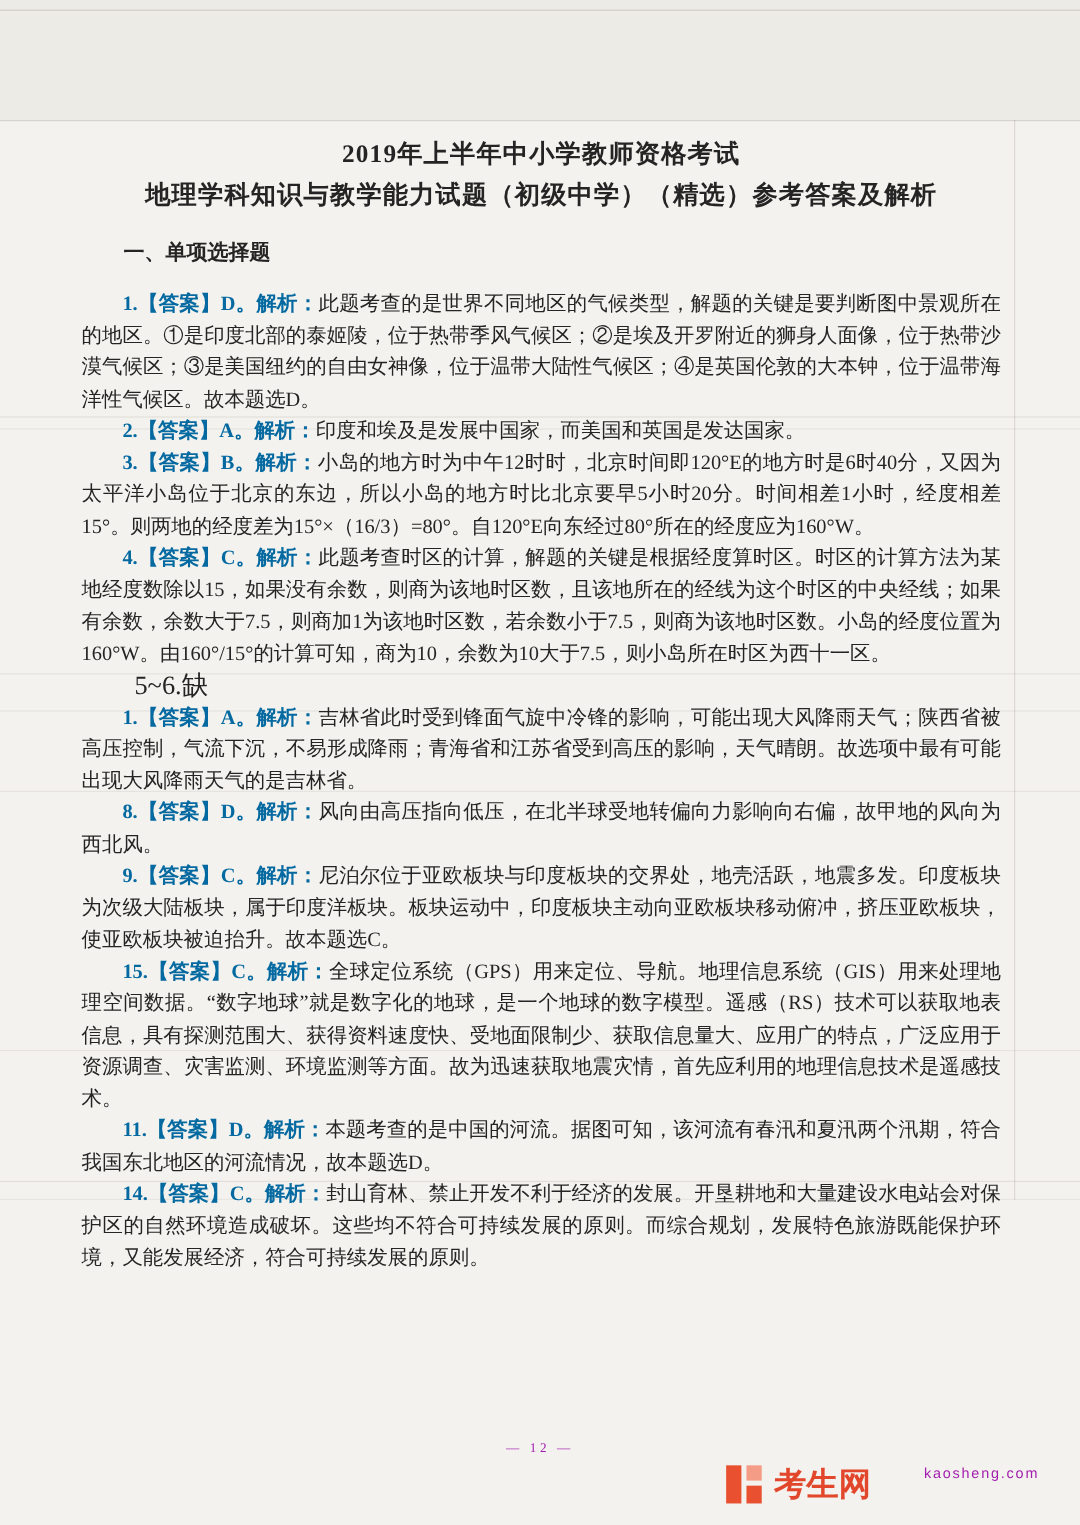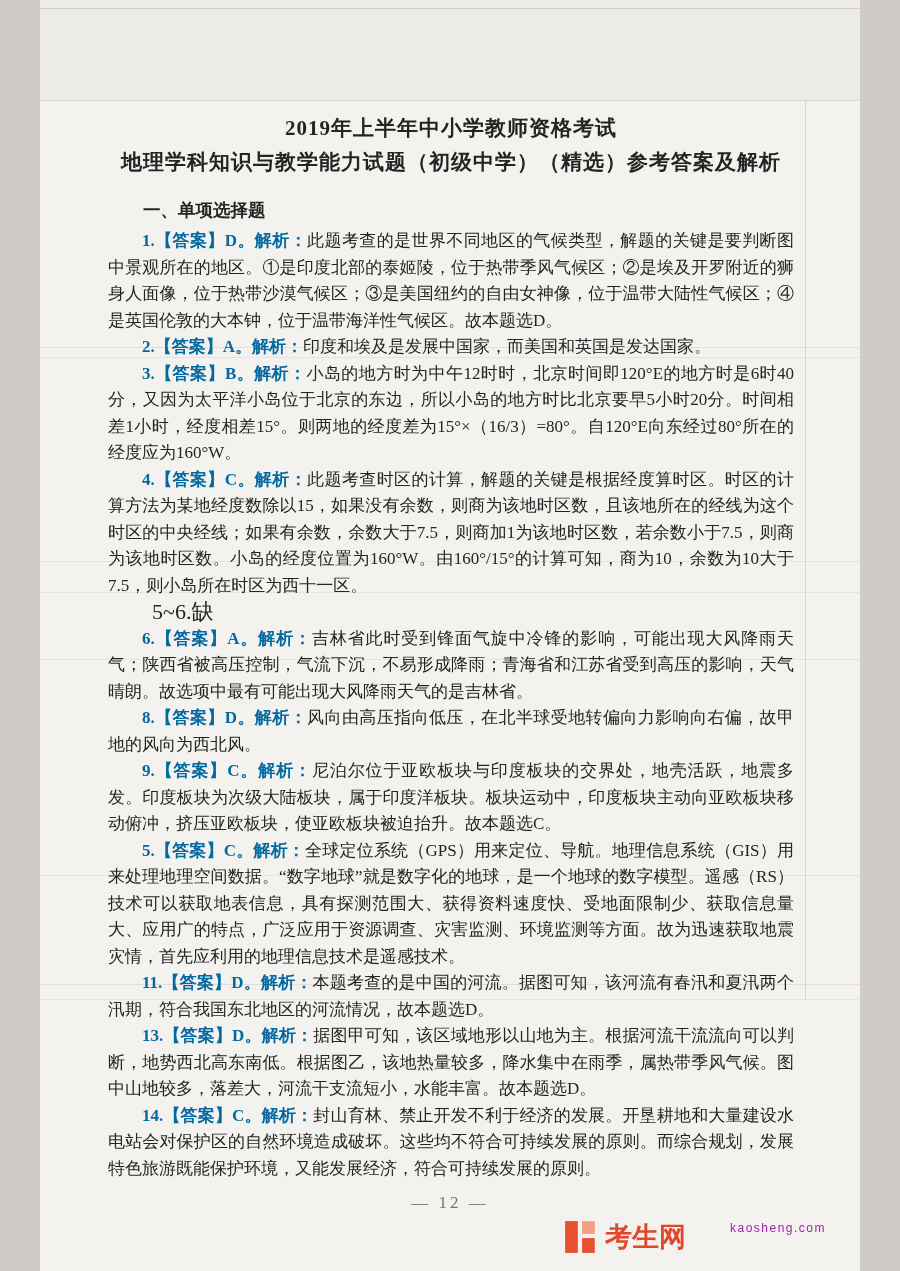--- a/index.html
+++ b/index.html
@@ -1,36 +1,36 @@
 <!DOCTYPE html>
 <html><head>
 <meta charset="utf-8">
 <style>
   html,body{margin:0;padding:0;background:#cfccc7;}
   .page{
     position:relative;
-    width:820px;height:1271px;
+    width:900px;height:1271px;
     margin:0 auto;
     background:#f4f2ee;
     font-family:"Liberation Serif","DejaVu Serif",serif;
     color:#242424;
     overflow:hidden;
   }
   .scan-top{position:absolute;top:0;left:0;width:100%;height:100px;background:#edebe6;}
   .hline{position:absolute;left:0;width:100%;height:1px;background:rgba(110,105,98,.22);}
   .vline{position:absolute;width:1px;background:rgba(110,105,98,.18);}
   .content{position:absolute;left:68px;right:66px;top:104px;}
   .title{font-size:21px;font-weight:bold;text-align:center;margin:10px 0 6px;letter-spacing:1px;}
   .title.second{margin:2px 0 22px;}
-  .section-heading{font-size:17.5px;font-weight:bold;margin:14px 0 6px;text-indent:2em;}
+  .section-heading{font-size:17.5px;font-weight:bold;margin:14px 0 18px;text-indent:2em;}
   p.item{font-size:17px;line-height:26.5px;text-align:justify;text-indent:2em;margin:0;}
   p.item .prefix{font-weight:bold;color:#0369a1;}
   p.note{font-size:22px;line-height:26.5px;text-indent:2em;margin:0;}
   .faded{opacity:.5;filter:blur(.6px);color:#4a4a4a;}
-  .page-number{position:absolute;bottom:58px;left:0;width:100%;text-align:center;font-size:17px;letter-spacing:3px;color:#737373;}
+  .page-number{position:absolute;bottom:58px;left:0;width:100%;text-align:center;font-size:11px;letter-spacing:3px;color:#a21caf;}
   .logo{position:absolute;right:34px;bottom:16px;display:flex;flex-direction:row;align-items:flex-start;}
   .logo-row{display:flex;align-items:center;gap:6px;}
   .logo-brand{font-size:27px;font-weight:bold;color:#e2472c;font-family:"Liberation Sans","DejaVu Sans",sans-serif;}
   .logo-domain{font-size:12px;color:#a21caf;letter-spacing:1.5px;margin-top:2px;margin-left:44px;font-family:"Liberation Sans","DejaVu Sans",sans-serif;}
 </style>
 </head>
 <body>
 
 <div class="page">
 
@@ -53,26 +53,25 @@
 
     <div class="section-heading">一、单项选择题</div>
 
     <p class="item"><span class="prefix">1.【答案】D。解析：</span><span>此题考查的是世界不同地区的气候类型，解题的关键是要判断图中景观所在的地区。①是印度北部的泰姬陵，位于热带季风气候区；②是埃及开罗附近的狮身人面像，位于热带沙漠气候区；③是美国纽约的自由女神像，位于温带大陆性气候区；④是英国伦敦的大本钟，位于温带海洋性气候区。故本题选D。</span><span class="faded"></span></p>
     <p class="item"><span class="prefix">2.【答案】A。解析：</span><span>印度和埃及是发展中国家，而美国和英国是发达国家。</span><span class="faded"></span></p>
     <p class="item"><span class="prefix">3.【答案】B。解析：</span><span>小岛的地方时为中午12时时，北京时间即120°E的地方时是6时40分，又因为太平洋小岛位于北京的东边，所以小岛的地方时比北京要早5小时20分。时间相差1小时，经度相差15°。则两地的经度差为15°×（16/3）=80°。自120°E向东经过80°所在的经度应为160°W。</span><span class="faded"></span></p>
     <p class="item"><span class="prefix">4.【答案】C。解析：</span><span>此题考查时区的计算，解题的关键是根据经度算时区。时区的计算方法为某地经度数除以15，如果没有余数，则商为该地时区数，且该地所在的经线为这个时区的中央经线；如果有余数，余数大于7.5，则商加1为该地时区数，若余数小于7.5，则商为该地时区数。小岛的经度位置为160°W。由160°/15°的计算可知，商为10，余数为10大于7.5，则小岛所在时区为西十一区。</span><span class="faded"></span></p>
 
     <p class="note">5~6.缺</p>
 
-    <p class="item"><span class="prefix">6.【答案】A。解析：</span><span>吉林省此时受到锋面气旋中冷锋的影响，可能出现大风降雨天气；陕西省被高压控制，气流下沉，不易形成降雨；青海省和江苏省受到高压的影响，天气晴朗。故选项中最有可能出现大风降雨天气的是吉林省。</span><span class="faded"></span></p>
+    <p class="item"><span class="prefix">1.【答案】A。解析：</span><span>吉林省此时受到锋面气旋中冷锋的影响，可能出现大风降雨天气；陕西省被高压控制，气流下沉，不易形成降雨；青海省和江苏省受到高压的影响，天气晴朗。故选项中最有可能出现大风降雨天气的是吉林省。</span><span class="faded"></span></p>
     <p class="item"><span class="prefix">8.【答案】D。解析：</span><span>风向由高压指向低压，在北半球受地转偏向力影响向右偏，故甲地的风向为西北风。</span><span class="faded"></span></p>
     <p class="item"><span class="prefix">9.【答案】C。解析：</span><span>尼泊尔位于亚欧板块与印度板块的交界处，地壳活跃，地震多发。印度板块为次级大陆板块，属于印度洋板块。板块运动中，印度板块主动向亚欧板块移动俯冲，挤压亚欧板块，使亚欧板块被迫抬升。故本题选C。</span><span class="faded"></span></p>
-    <p class="item"><span class="prefix">5.【答案】C。解析：</span><span>全球定位系统（GPS）用来定位、导航。地理信息系统（GIS）用来处理地理空间数据。“数字地球”就是数字化的地球，是一个地球的数字模型。遥感（RS）技术可以获取地表信息，具有探测范围大、获得资料速度快、受地面限制少、获取信息量大、应用广的特点，广泛应用于资源调查、灾害监测、环境监测等方面。故为迅速获取地震灾情，首先应利用的地理信息技术是遥感技术。</span><span class="faded"></span></p>
+    <p class="item"><span class="prefix">15.【答案】C。解析：</span><span>全球定位系统（GPS）用来定位、导航。地理信息系统（GIS）用来处理地理空间数据。“数字地球”就是数字化的地球，是一个地球的数字模型。遥感（RS）技术可以获取地表信息，具有探测范围大、获得资料速度快、受地面限制少、获取信息量大、应用广的特点，广泛应用于资源调查、灾害监测、环境监测等方面。故为迅速获取地震灾情，首先应利用的地理信息技术是遥感技术。</span><span class="faded"></span></p>
     <p class="item"><span class="prefix">11.【答案】D。解析：</span><span>本题考查的是中国的河流。据图可知，该河流有春汛和夏汛两个汛期，符合我国东北地区的河流情况，故本题选D。</span><span class="faded"></span></p>
-    <p class="item"><span class="prefix">13.【答案】D。解析：</span><span>据图甲可知，该区域地形以山地为主。根据河流干流流向可以判断，地势西北高东南低。根据图乙，该地热量较多，降水集中在雨季，属热带季风气候。图中山地较多，落差大，河流干支流短小，水能丰富。故本题选D。</span><span class="faded"></span></p>
     <p class="item"><span class="prefix">14.【答案】C。解析：</span><span>封山育林、禁止开发不利于经济的发展。开垦耕地和大量建设水电站会对保护区的自然环境造成破坏。这些均不符合可持续发展的原则。而综合规划，发展特色旅游既能保护环境，又能发展经济，符合可持续发展的原则。</span><span class="faded"></span></p>
   </div>
 
   <div class="page-number">— 12 —</div>
 
   <div class="logo">
     <div class="logo-row">
       <span style="display:inline-block;line-height:0;">
         <svg width="36" height="36" viewBox="0 0 34 34">
           <rect x="2" y="2" width="12" height="30" fill="#e8502f"></rect>

